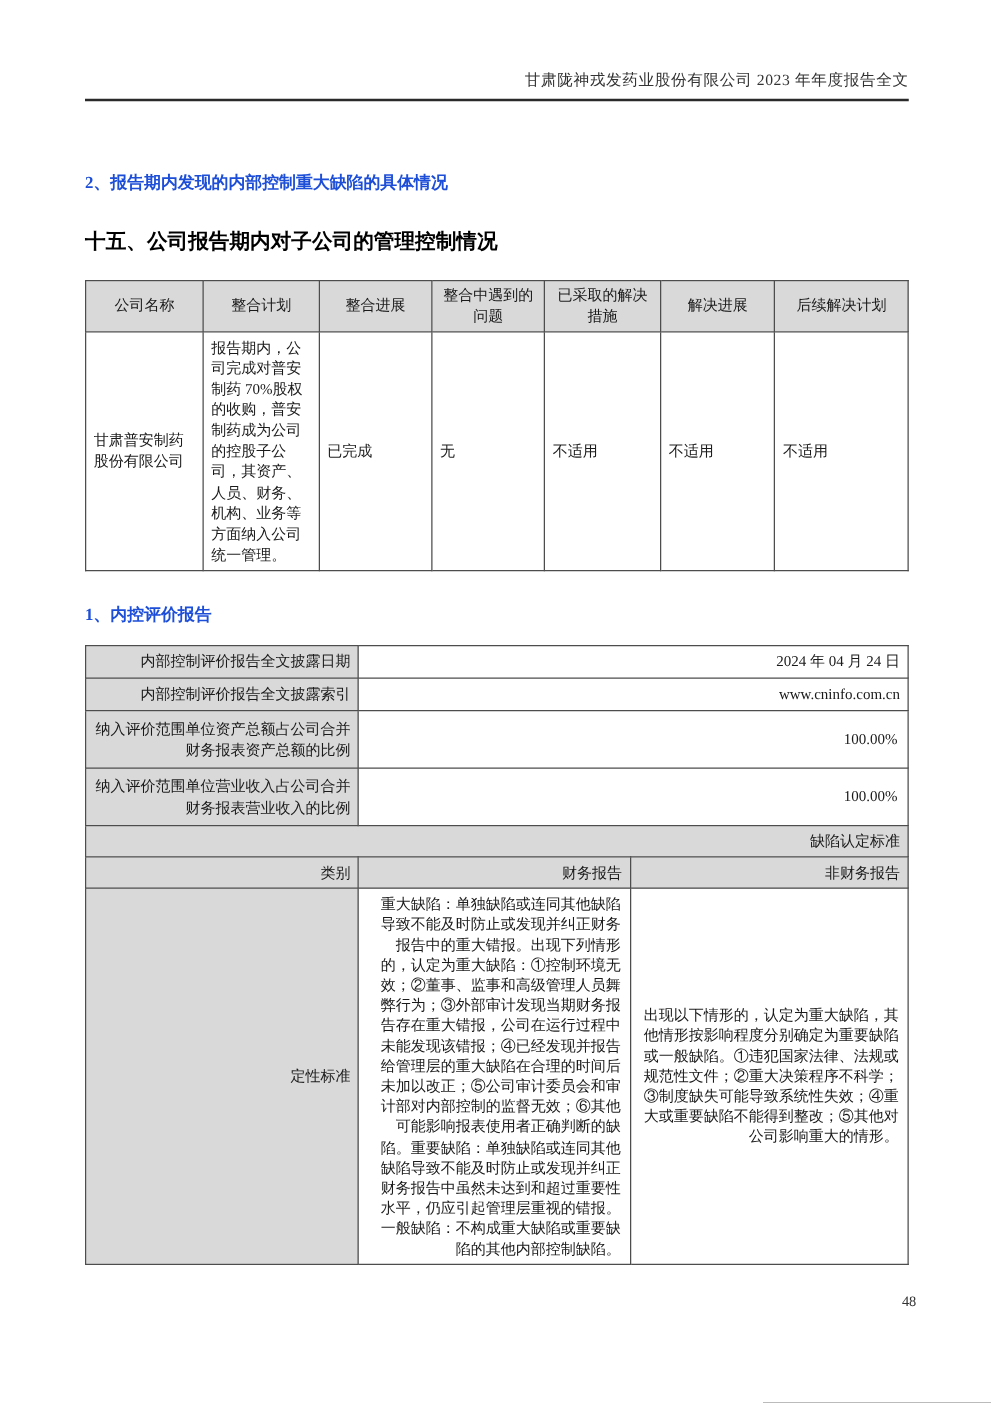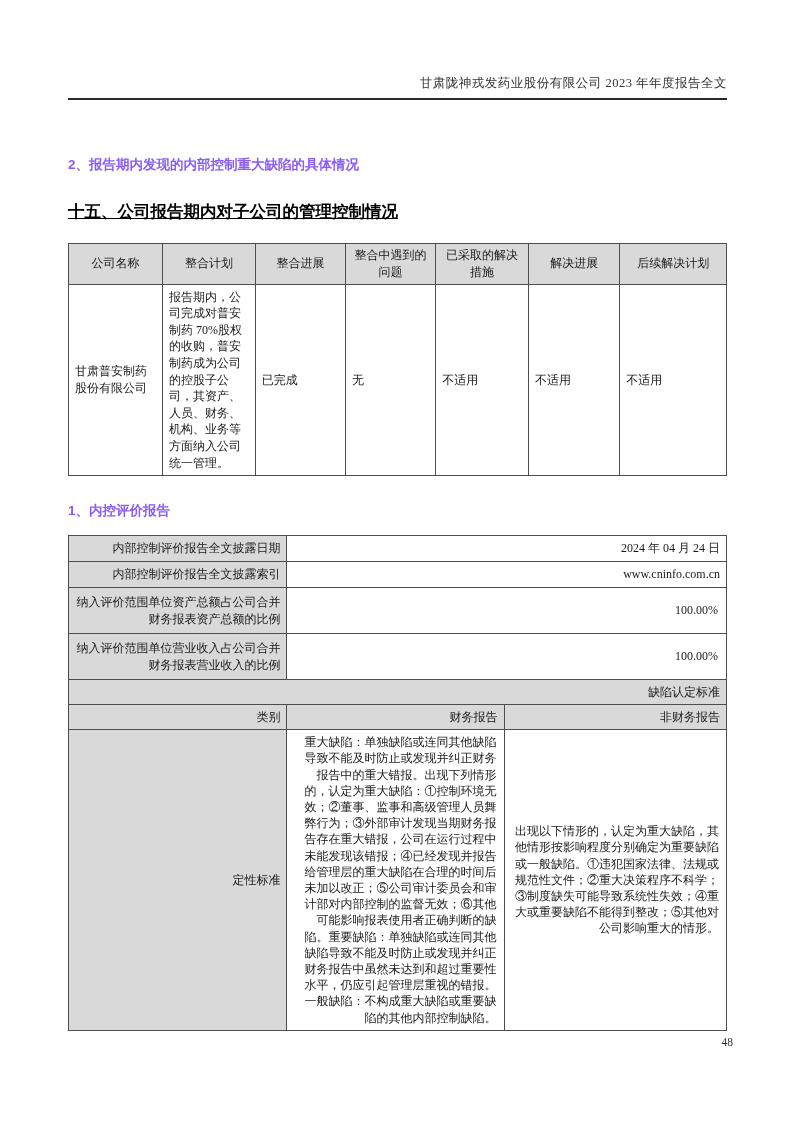--- a/index.html
+++ b/index.html
@@ -6,39 +6,39 @@
   html,body { background:#888; }
   .page {
     width:793px; height:1122px; margin:0 auto; background:#ffffff;
     position:relative;
     font-family:"Liberation Serif","DejaVu Serif",serif;
     color:#1a1a1a;
   }
   .content { padding:0 66px 0 68px; }
 
   .doc-header {
-    padding-top:75px; padding-bottom:6px;
+    padding-top:56px; padding-bottom:6px;
     border-bottom:2px solid #2a2a2a;
     text-align:right; font-size:12.5px; color:#333;
     letter-spacing:0.5px;
   }
 
   .h-sub {
     margin-top:56px;
-    font-family:Liberation Sans, sans-serif;
-    font-weight:bold; font-size:13.5px; color:#8b5cf6;
+    font-family:Liberation Serif, serif;
+    font-weight:bold; font-size:13.5px; color:#1d4ed8;
   }
   .checkline { margin-top:25px; font-size:13px; color:#222; }
   .checkline .opt { margin-right:10px; }
   .checkline .box { font-size:14px; margin-right:2px; position:relative; top:1px; }
 
   .h-main {
     margin-top:27px;
     font-family:"Liberation Sans","DejaVu Sans",sans-serif;
-    font-weight:bold; font-size:16.5px; color:#000;text-decoration:underline;
+    font-weight:bold; font-size:16.5px; color:#000;
   }
 
   table { border-collapse:collapse; width:100%; table-layout:fixed;border-radius:13px; }
   td, th {
     border:1px solid #4d4d4d;
     font-size:12px; font-weight:normal;
     padding:3px 6px; vertical-align:middle;
     word-break:break-all; overflow-wrap:break-word;
   }
   .center { text-align:center; }

